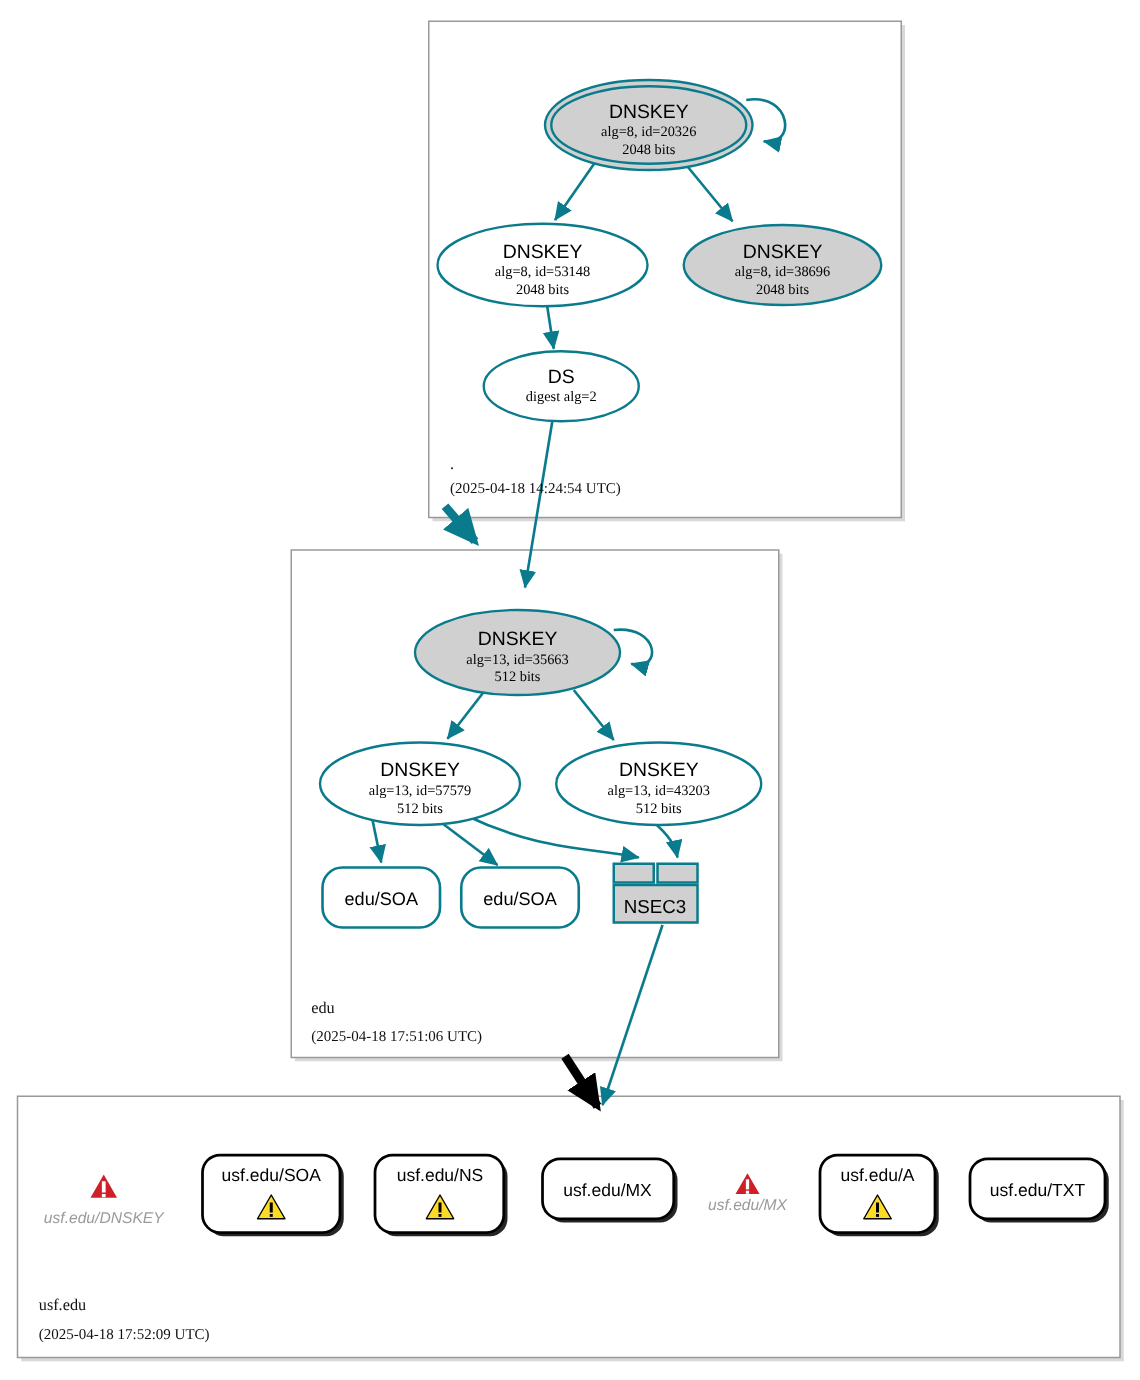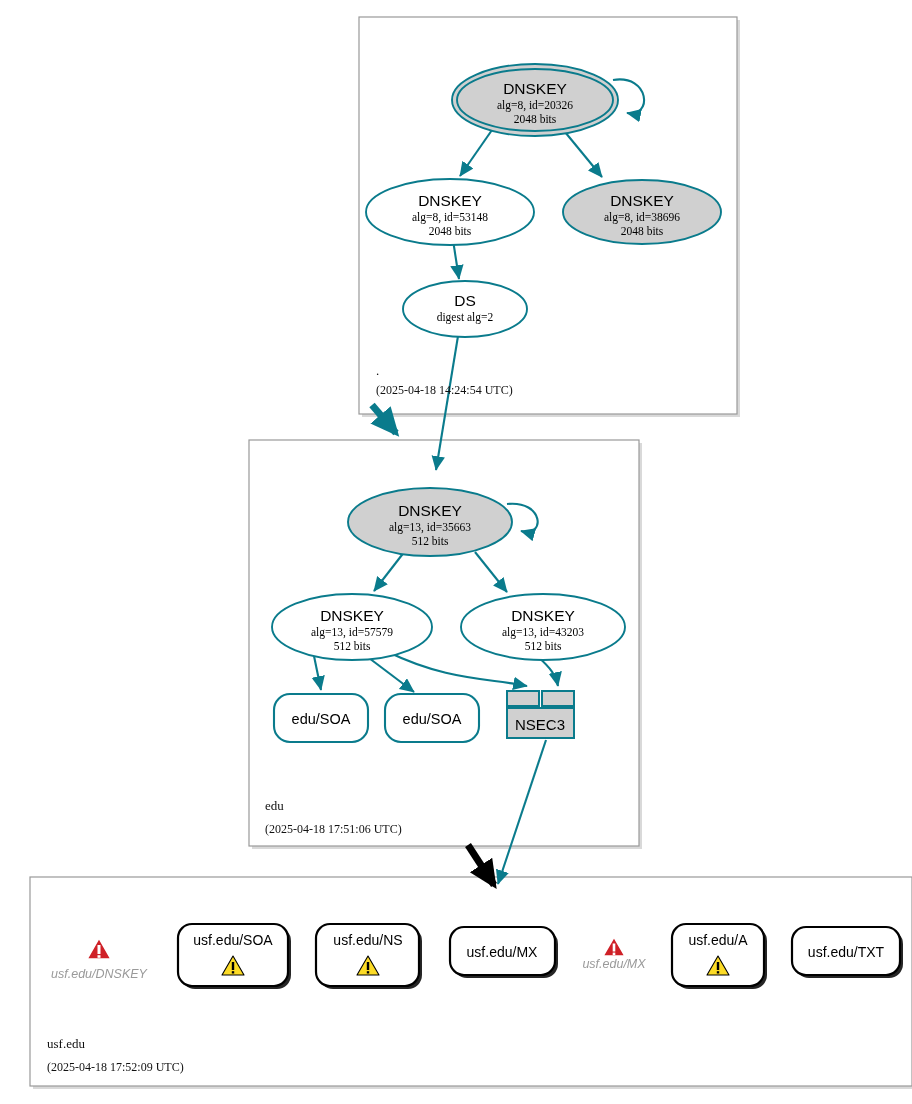--- a/index.html
+++ b/index.html
@@ -1,18 +1,18 @@
 <!DOCTYPE html>
 <html><head>
 <meta charset="utf-8">
 <style>
   html,body{margin:0;padding:0;background:#ffffff;}
   body{width:912px;height:1104px;position:relative;overflow:hidden;
        font-family:"Liberation Serif",serif;color:#000;}
-  #stage{position:absolute;left:16px;top:0;width:892px;height:1104px;}
+  #stage{position:absolute;left:0;top:0;width:892px;height:1104px;}
   svg.layer{position:absolute;left:0;top:0;width:912px;height:1104px;overflow:visible;}
   #edges{z-index:1;}
   #nodes{z-index:3;}
   #boxes{z-index:0;}
   .zone-rect{fill:#ffffff;stroke:#999999;stroke-width:1.2;}
   .zone-shadow{fill:#b9b9b9;opacity:.55;}
   .zone-label{font-family:"Liberation Serif",serif;font-size:13px;fill:#111;}
   .zone-time{font-family:"Liberation Serif",serif;font-size:12px;fill:#111;}
   .ell{fill:#ffffff;stroke:#0a7b8c;stroke-width:1.9;}
   .ell.shaded{fill:#d0d0d0;}

